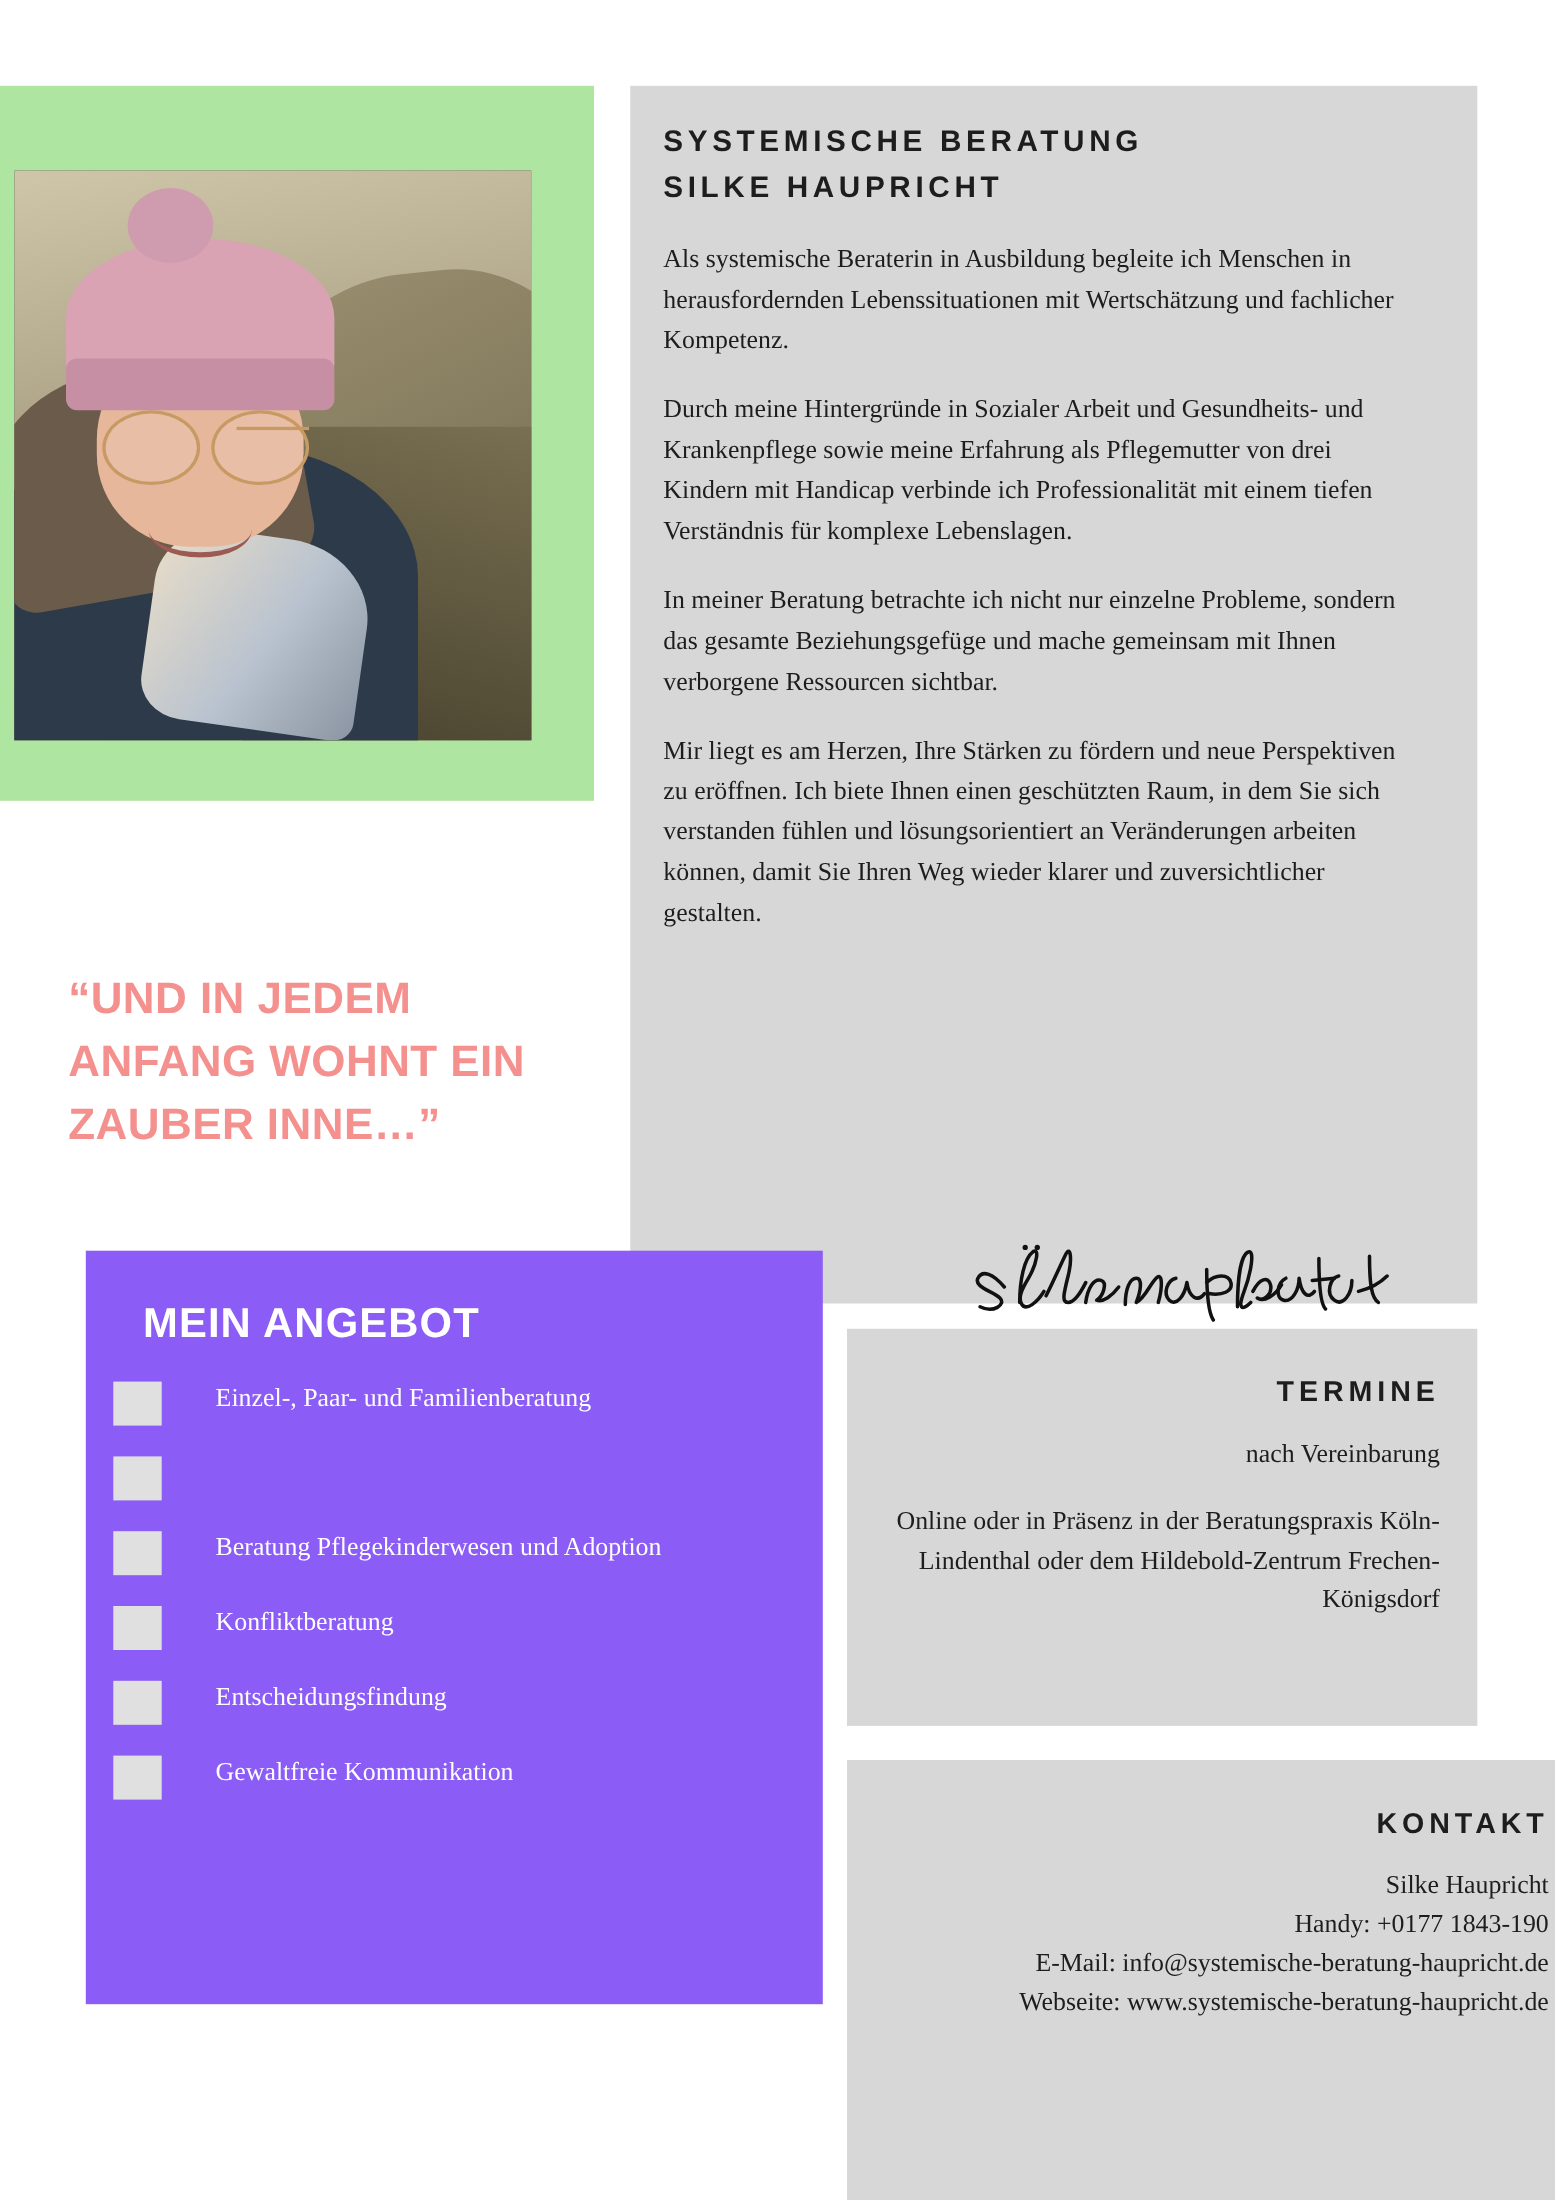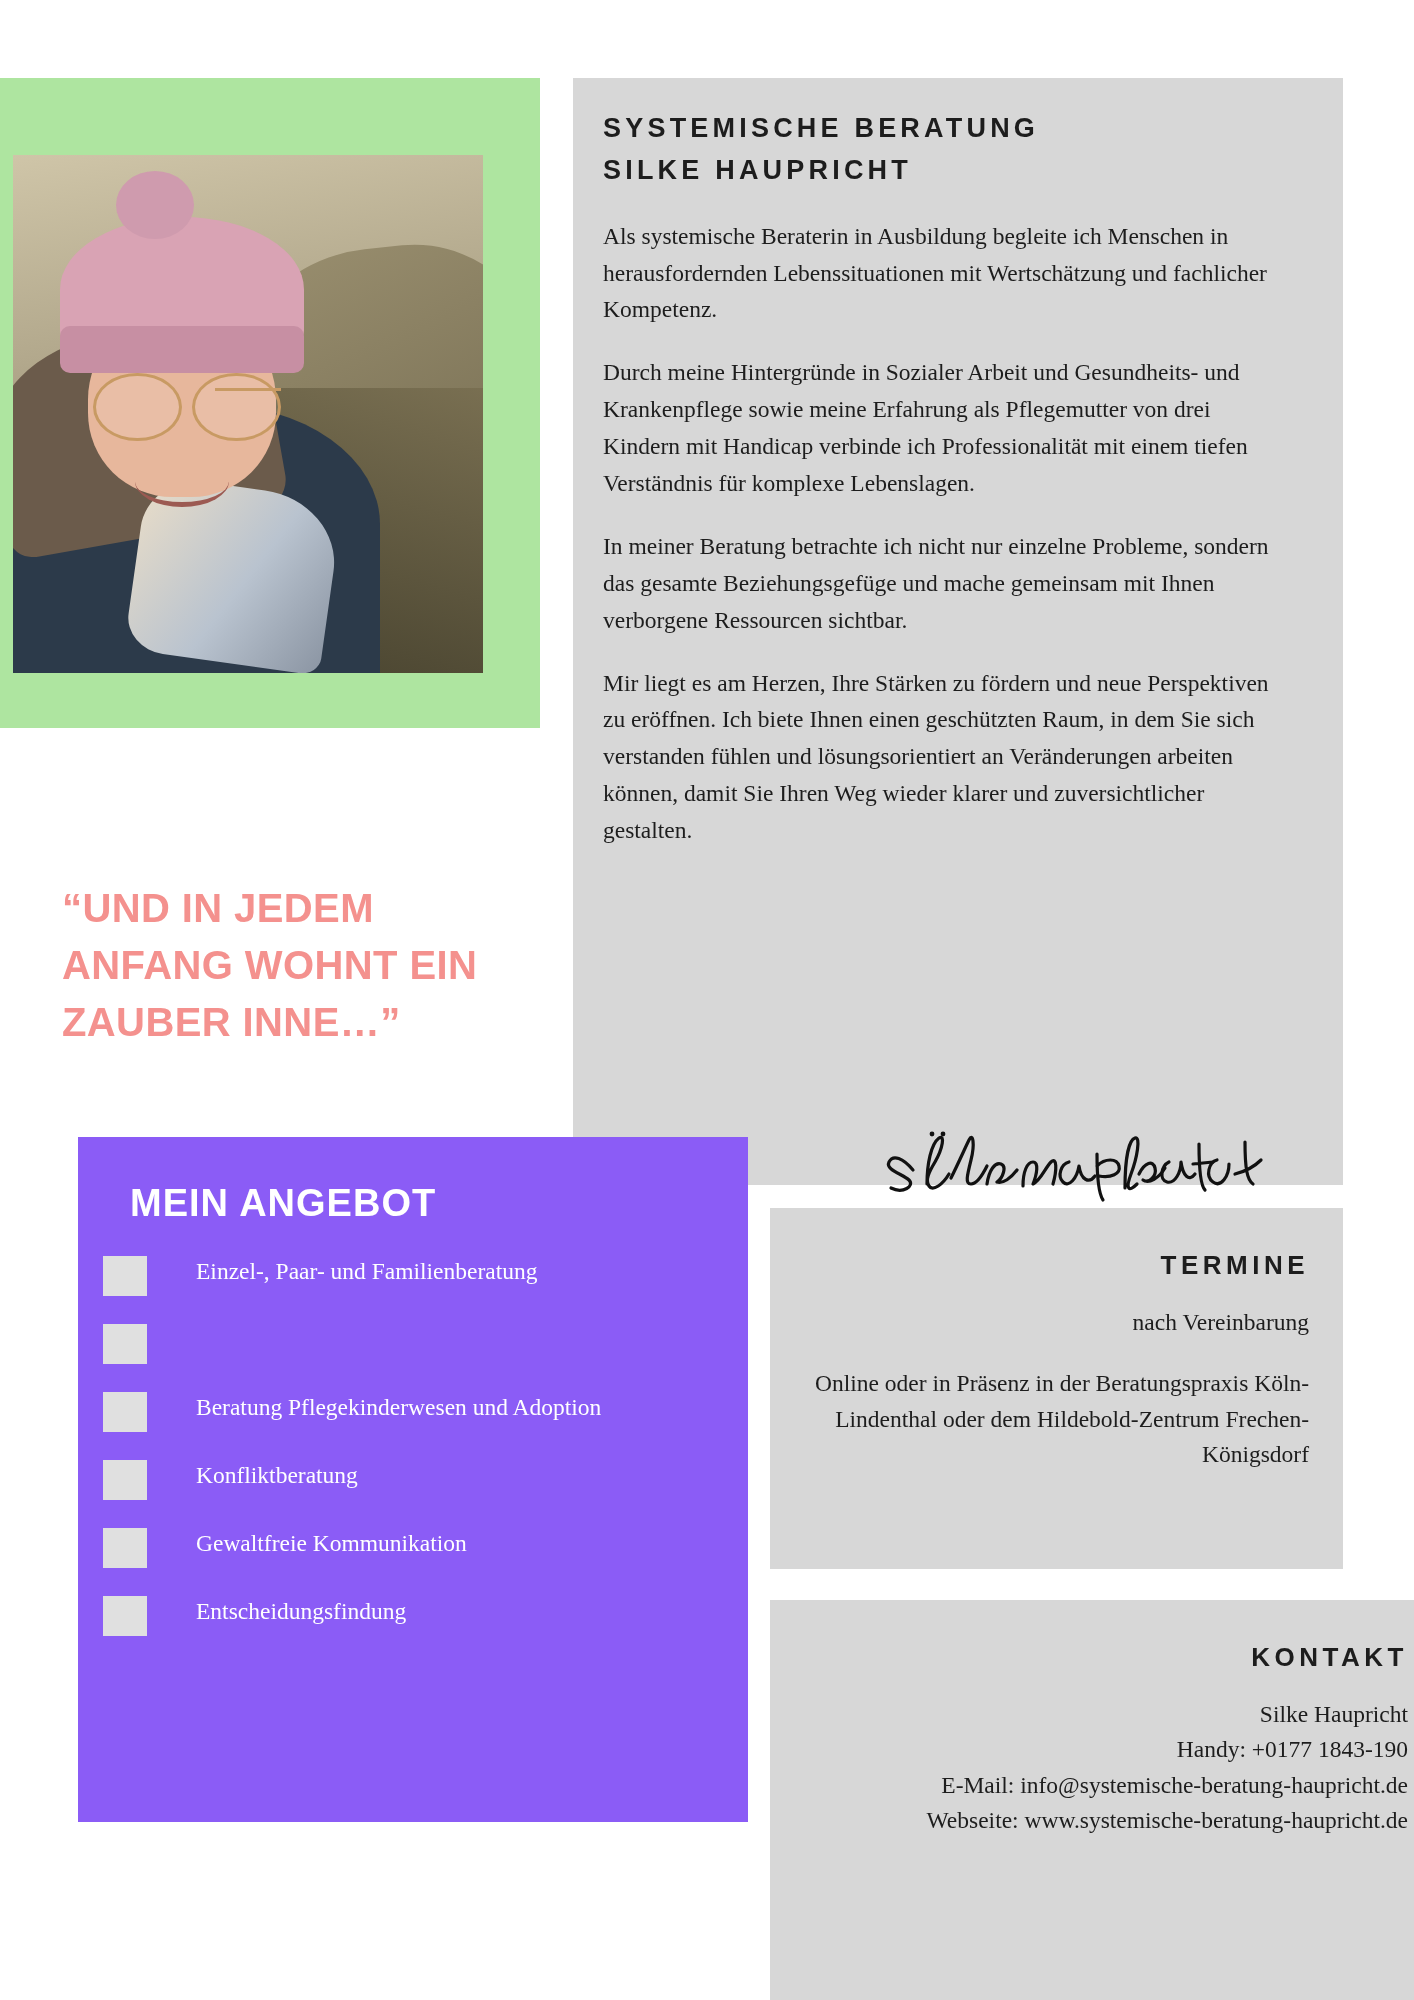--- a/index.html
+++ b/index.html
@@ -320,25 +320,25 @@
     <li>
       <span class="box"></span>
       <span>Beratung Pflegekinderwesen und Adoption</span>
     </li>
     <li>
       <span class="box"></span>
       <span>Konfliktberatung</span>
     </li>
     <li>
       <span class="box"></span>
+      <span>Entscheidungsfindung</span>
+    </li>
+    <li>
+      <span class="box"></span>
       <span>Gewaltfreie Kommunikation</span>
-    </li>
-    <li>
-      <span class="box"></span>
-      <span>Entscheidungsfindung</span>
     </li>
   </ul>
 </div>
 
 <div class="panel-termine">
   <div class="inner">
     <h2 class="side-title">TERMINE</h2>
     <p>nach Vereinbarung</p>
     <p>Online oder in Präsenz in der Beratungspraxis Köln-Lindenthal oder dem Hildebold-Zentrum Frechen-Königsdorf</p>
   </div>

